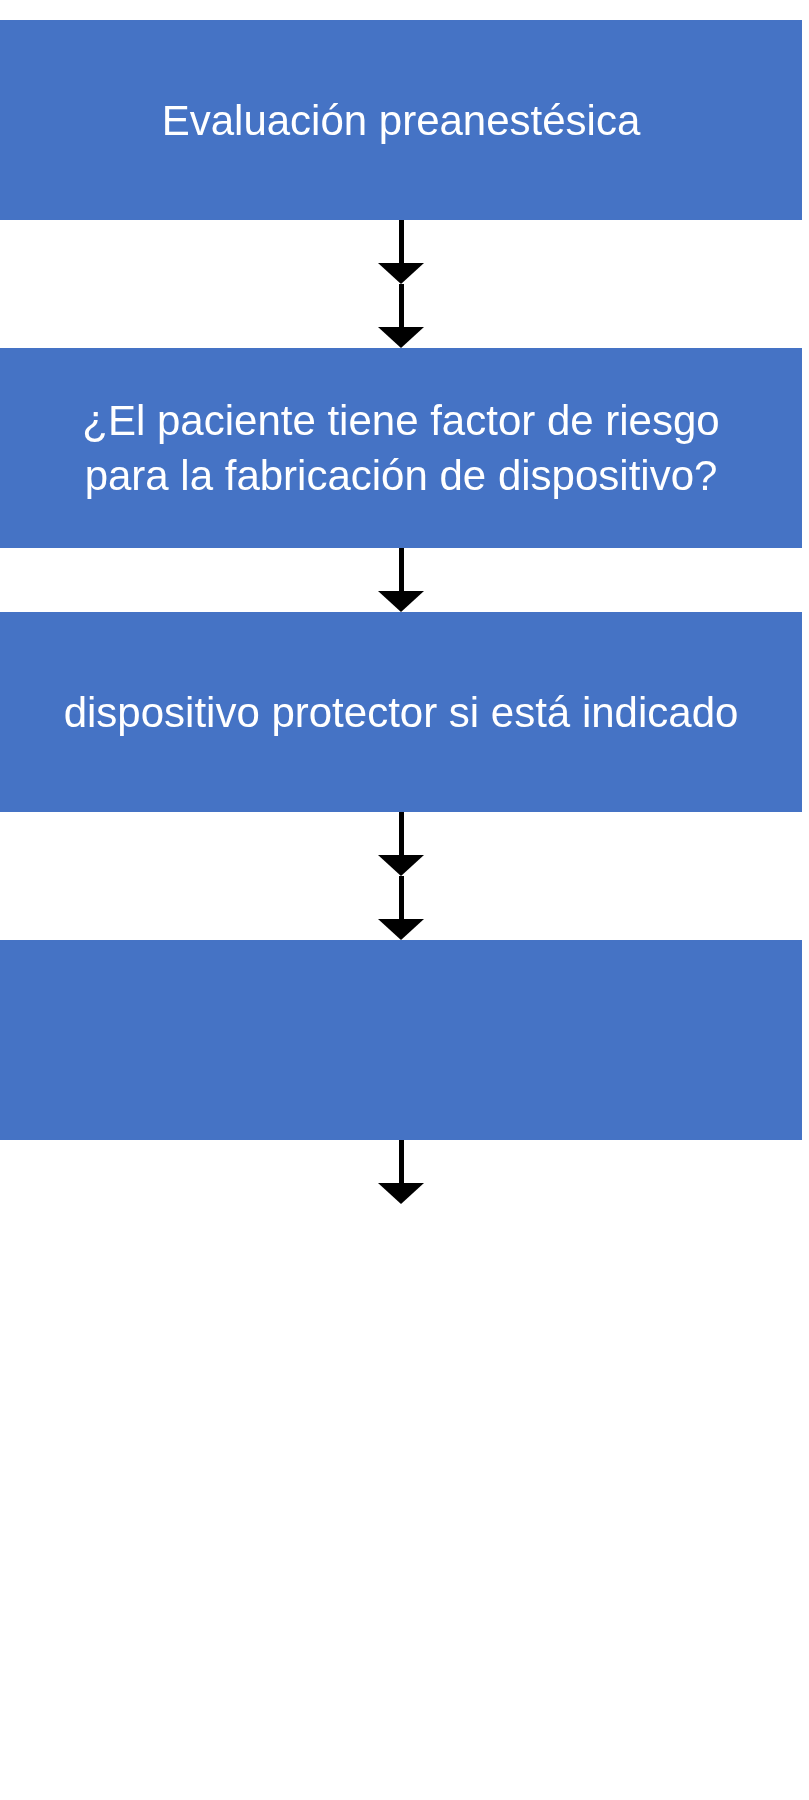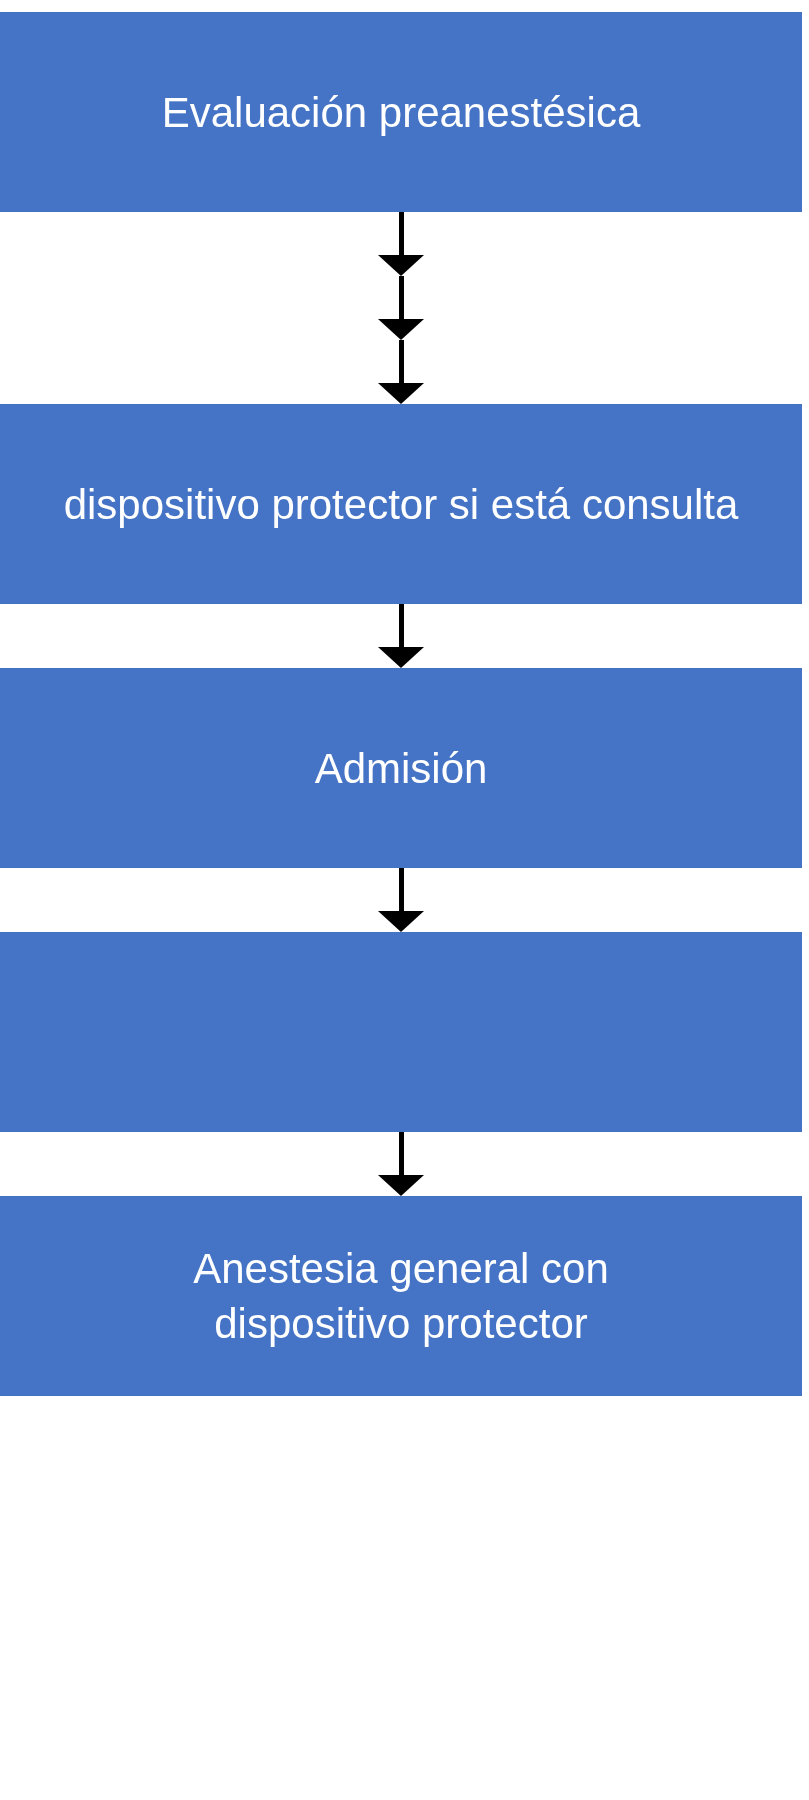--- a/index.html
+++ b/index.html
@@ -11,21 +11,21 @@
     height: 1800px;
     background: var(--bg, #ffffff);
     font-family: "Liberation Sans", sans-serif;
     overflow: hidden;
   }
   .canvas {
     position: relative;
     width: 809px;
     height: 1424px;
     box-sizing: border-box;
-    padding-top: 12px;
+    padding-top: 20px;
     background: var(--bg, #ffffff);
     display: flex;
     flex-direction: column;
   }
   .step-wrap {
     display: flex;
     flex-direction: column;
   }
   .box {
     width: 802px;
@@ -80,56 +80,50 @@
   </div>
 
   <div class="step-wrap">
     <div class="arrow">
       <div class="stem"></div>
       <div class="head"></div>
     </div>
   </div>
 
   <div class="step-wrap">
-    <div class="arrow">
-      <div class="stem"></div>
-      <div class="head"></div>
-    </div>
-  </div>
-
-  <div class="step-wrap">
     <div class="box">
-          <div class="line">dispositivo protector si está consulta</div>
+          <div class="line">¿El paciente tiene factor de riesgo</div>
+          <div class="line">para la fabricación de dispositivo?</div>
         </div>
     <div class="arrow">
       <div class="stem"></div>
       <div class="head"></div>
     </div>
   </div>
 
   <div class="step-wrap">
     <div class="box">
-          <div class="line">Admisión</div>
+          <div class="line">dispositivo protector si está indicado</div>
         </div>
+    <div class="arrow">
+      <div class="stem"></div>
+      <div class="head"></div>
+    </div>
+  </div>
+
+  <div class="step-wrap">
     <div class="arrow">
       <div class="stem"></div>
       <div class="head"></div>
     </div>
   </div>
 
   <div class="step-wrap">
     <div class="box">
         </div>
     <div class="arrow">
       <div class="stem"></div>
       <div class="head"></div>
     </div>
   </div>
 
-  <div class="step-wrap">
-    <div class="box">
-          <div class="line">Anestesia general con</div>
-          <div class="line">dispositivo protector</div>
-        </div>
-
-  </div>
 </div>
 </div>
 
 </body></html>

